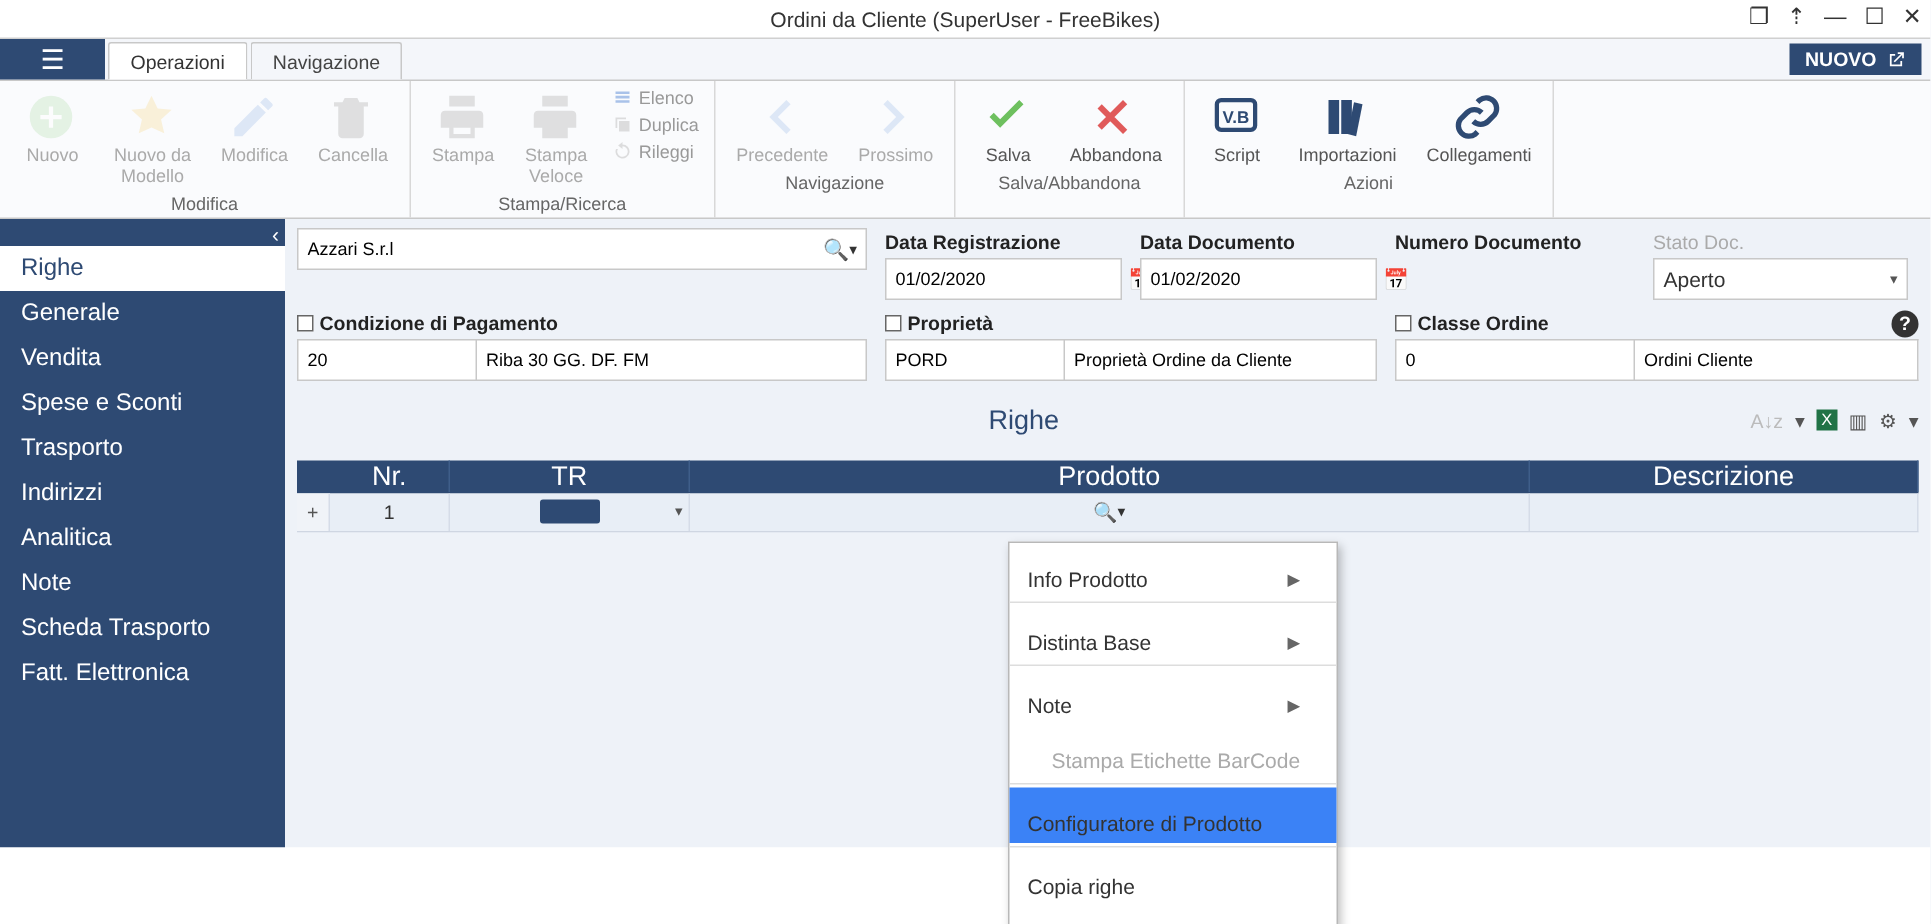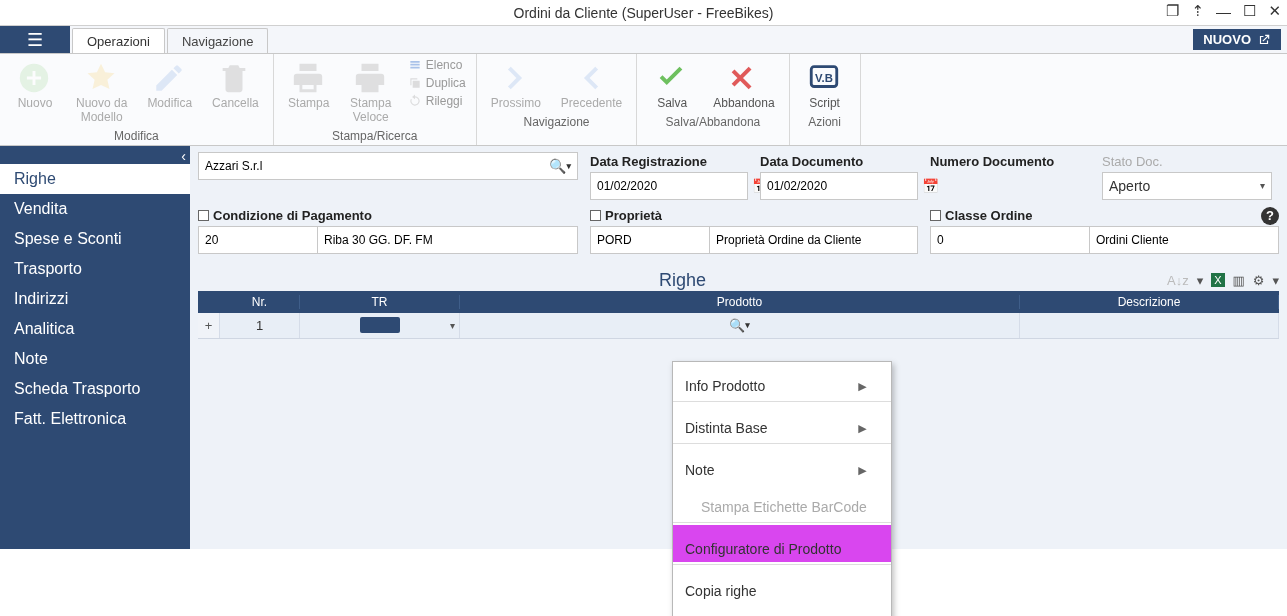--- a/index.html
+++ b/index.html
@@ -60,38 +60,38 @@
 
   .help-icon { margin-left: auto; width: 18px; height: 18px; background: #333; color: #fff; border-radius: 50%; font-size: 13px; font-weight: bold; display: flex; align-items: center; justify-content: center; cursor: pointer; }
 
   
   .grid-wrap { margin-top: 16px; }
   .grid-title-row { display: flex; align-items: center; }
   .grid-title { flex: 1; text-align: center; font-size: 18px; color: #2e4a73; }
   .grid-tools { display: flex; gap: 8px; align-items: center; color: #555; }
   .grid-tools span { cursor: pointer; }
 
-  .grid-head { display: flex; background: #2e4a73; color: #fff; font-size: 12px; height: 22px; align-items: center; margin-top: 0; }
+  .grid-head { display: flex; background: #2e4a73; color: #fff; font-size: 18px; height: 22px; align-items: center; margin-top: 16px; }
   .grid-head .col { text-align: center; border-right: 1px solid #3f5e8a; padding: 0 4px; }
   .grid-body-row { display: flex; background: #e8eef6; height: 26px; align-items: center; border-bottom: 1px solid #cfd6e2; }
   .grid-body-row .cell { border-right: 1px solid #d5dce8; height: 100%; display: flex; align-items: center; justify-content: center; font-size: 13px; position: relative; }
   .add-cell { width: 22px; background: #f0f3f8; color: #555; font-size: 16px; cursor: pointer; justify-content: center; }
   .col-nr  { width: 80px; }
   .col-tr  { width: 160px; }
   .col-prod{ width: 560px; }
   .col-desc{ flex: 1; }
   .tr-chip { width: 40px; height: 16px; background: #2e4a73; border-radius: 2px; }
   .cell .dd { position: absolute; right: 4px; font-size: 10px; color: #555; cursor: pointer; }
   .cell .lookup { font-weight: bold; color: #333; cursor: pointer; display: flex; align-items: center; }
 
   
   .ctx-menu { position: absolute; left: 672px; top: 361px; background: #fff; border: 1px solid #b8b8b8; box-shadow: 2px 3px 6px rgba(0,0,0,.25); font-size: 14px; min-width: 210px; z-index: 100; }
   .ctx-item { padding: 16px 24px 5px 12px; cursor: pointer; display: flex; align-items: center; justify-content: space-between; }
   .ctx-item.disabled { color: #aaa; cursor: default; margin-left: 16px; }
-  .ctx-item.highlight { background: #d946ef; text-align: right; }
+  .ctx-item.highlight { background: #3b82f6; text-align: right; }
   .ctx-sep { height: 1px; background: #ddd; margin: 2px 0; }
   .ctx-arrow { font-size: 11px; color: #666; }
 
   
   .c-green { fill: #6ec05f; }
   .c-yellow{ fill: #f4c64e; }
   .c-blue  { fill: #5a8bd6; }
   .c-grey  { fill: #bfbfbf; }
   .c-red   { fill: #e05a5a; }
   .c-dblue { fill: #2e4a73; }
@@ -205,32 +205,32 @@
       </div>
     </div>
     <div class="grp-label">Stampa/Ricerca</div>
   </div>
 
   <div class="ribbon-group">
     <div class="grp-items">
       <div class="rbtn dim">
         <div class="ico">
             <svg width="34" height="34" viewBox="0 0 24 24">
+              <path class="c-blue" opacity=".4" d="M15 4l-8 8 8 8 2-2-6-6 6-6z"></path>
+            </svg>
+          </div>
+        <div class="lbl">Precedente</div>
+      </div>
+      <div class="rbtn dim">
+        <div class="ico">
+            <svg width="34" height="34" viewBox="0 0 24 24">
               <path class="c-blue" opacity=".4" d="M9 4l8 8-8 8-2-2 6-6-6-6z"></path>
             </svg>
           </div>
         <div class="lbl">Prossimo</div>
-      </div>
-      <div class="rbtn dim">
-        <div class="ico">
-            <svg width="34" height="34" viewBox="0 0 24 24">
-              <path class="c-blue" opacity=".4" d="M15 4l-8 8 8 8 2-2-6-6 6-6z"></path>
-            </svg>
-          </div>
-        <div class="lbl">Precedente</div>
       </div>
     </div>
     <div class="grp-label">Navigazione</div>
   </div>
 
   <div class="ribbon-group">
     <div class="grp-items">
       <div class="rbtn">
         <div class="ico">
             <svg width="34" height="34" viewBox="0 0 24 24">
@@ -255,31 +255,49 @@
     <div class="grp-items">
       <div class="rbtn">
         <div class="ico">
             <svg width="34" height="34" viewBox="0 0 24 24">
               <rect x="3" y="4" width="18" height="14" rx="2" fill="none" stroke="#2e4a73" stroke-width="2"></rect>
               <text x="12" y="15" text-anchor="middle" font-size="8" fill="#2e4a73" font-weight="bold">V.B</text>
             </svg>
           </div>
         <div class="lbl">Script</div>
       </div>
+      <div class="rbtn">
+        <div class="ico">
+            <svg width="34" height="34" viewBox="0 0 24 24">
+              <path class="c-dblue" d="M4 4h5v16H4zM10 4h5v16h-5z"></path>
+              <path class="c-dblue" d="M16 5l4 1-3 15-4-1z"></path>
+            </svg>
+          </div>
+        <div class="lbl">Importazioni</div>
+      </div>
+      <div class="rbtn">
+        <div class="ico">
+            <svg width="34" height="34" viewBox="0 0 24 24">
+              <path fill="none" stroke="#2e4a73" stroke-width="2.5" d="M10 14a5 5 0 0 0 7 0l3-3a5 5 0 0 0-7-7l-1 1M14 10a5 5 0 0 0-7 0l-3 3a5 5 0 0 0 7 7l1-1"></path>
+            </svg>
+          </div>
+        <div class="lbl">Collegamenti</div>
+      </div>
     </div>
     <div class="grp-label">Azioni</div>
   </div>
 
 </div>
 
 <div class="body-split">
 
   <div class="sidebar">
     <span class="collapse">‹</span>
     <div class="nav-item active">Righe</div>
+    <div class="nav-item">Generale</div>
     <div class="nav-item">Vendita</div>
     <div class="nav-item">Spese e Sconti</div>
     <div class="nav-item">Trasporto</div>
     <div class="nav-item">Indirizzi</div>
     <div class="nav-item">Analitica</div>
     <div class="nav-item">Note</div>
     <div class="nav-item">Scheda Trasporto</div>
     <div class="nav-item">Fatt. Elettronica</div>
   </div>
 

